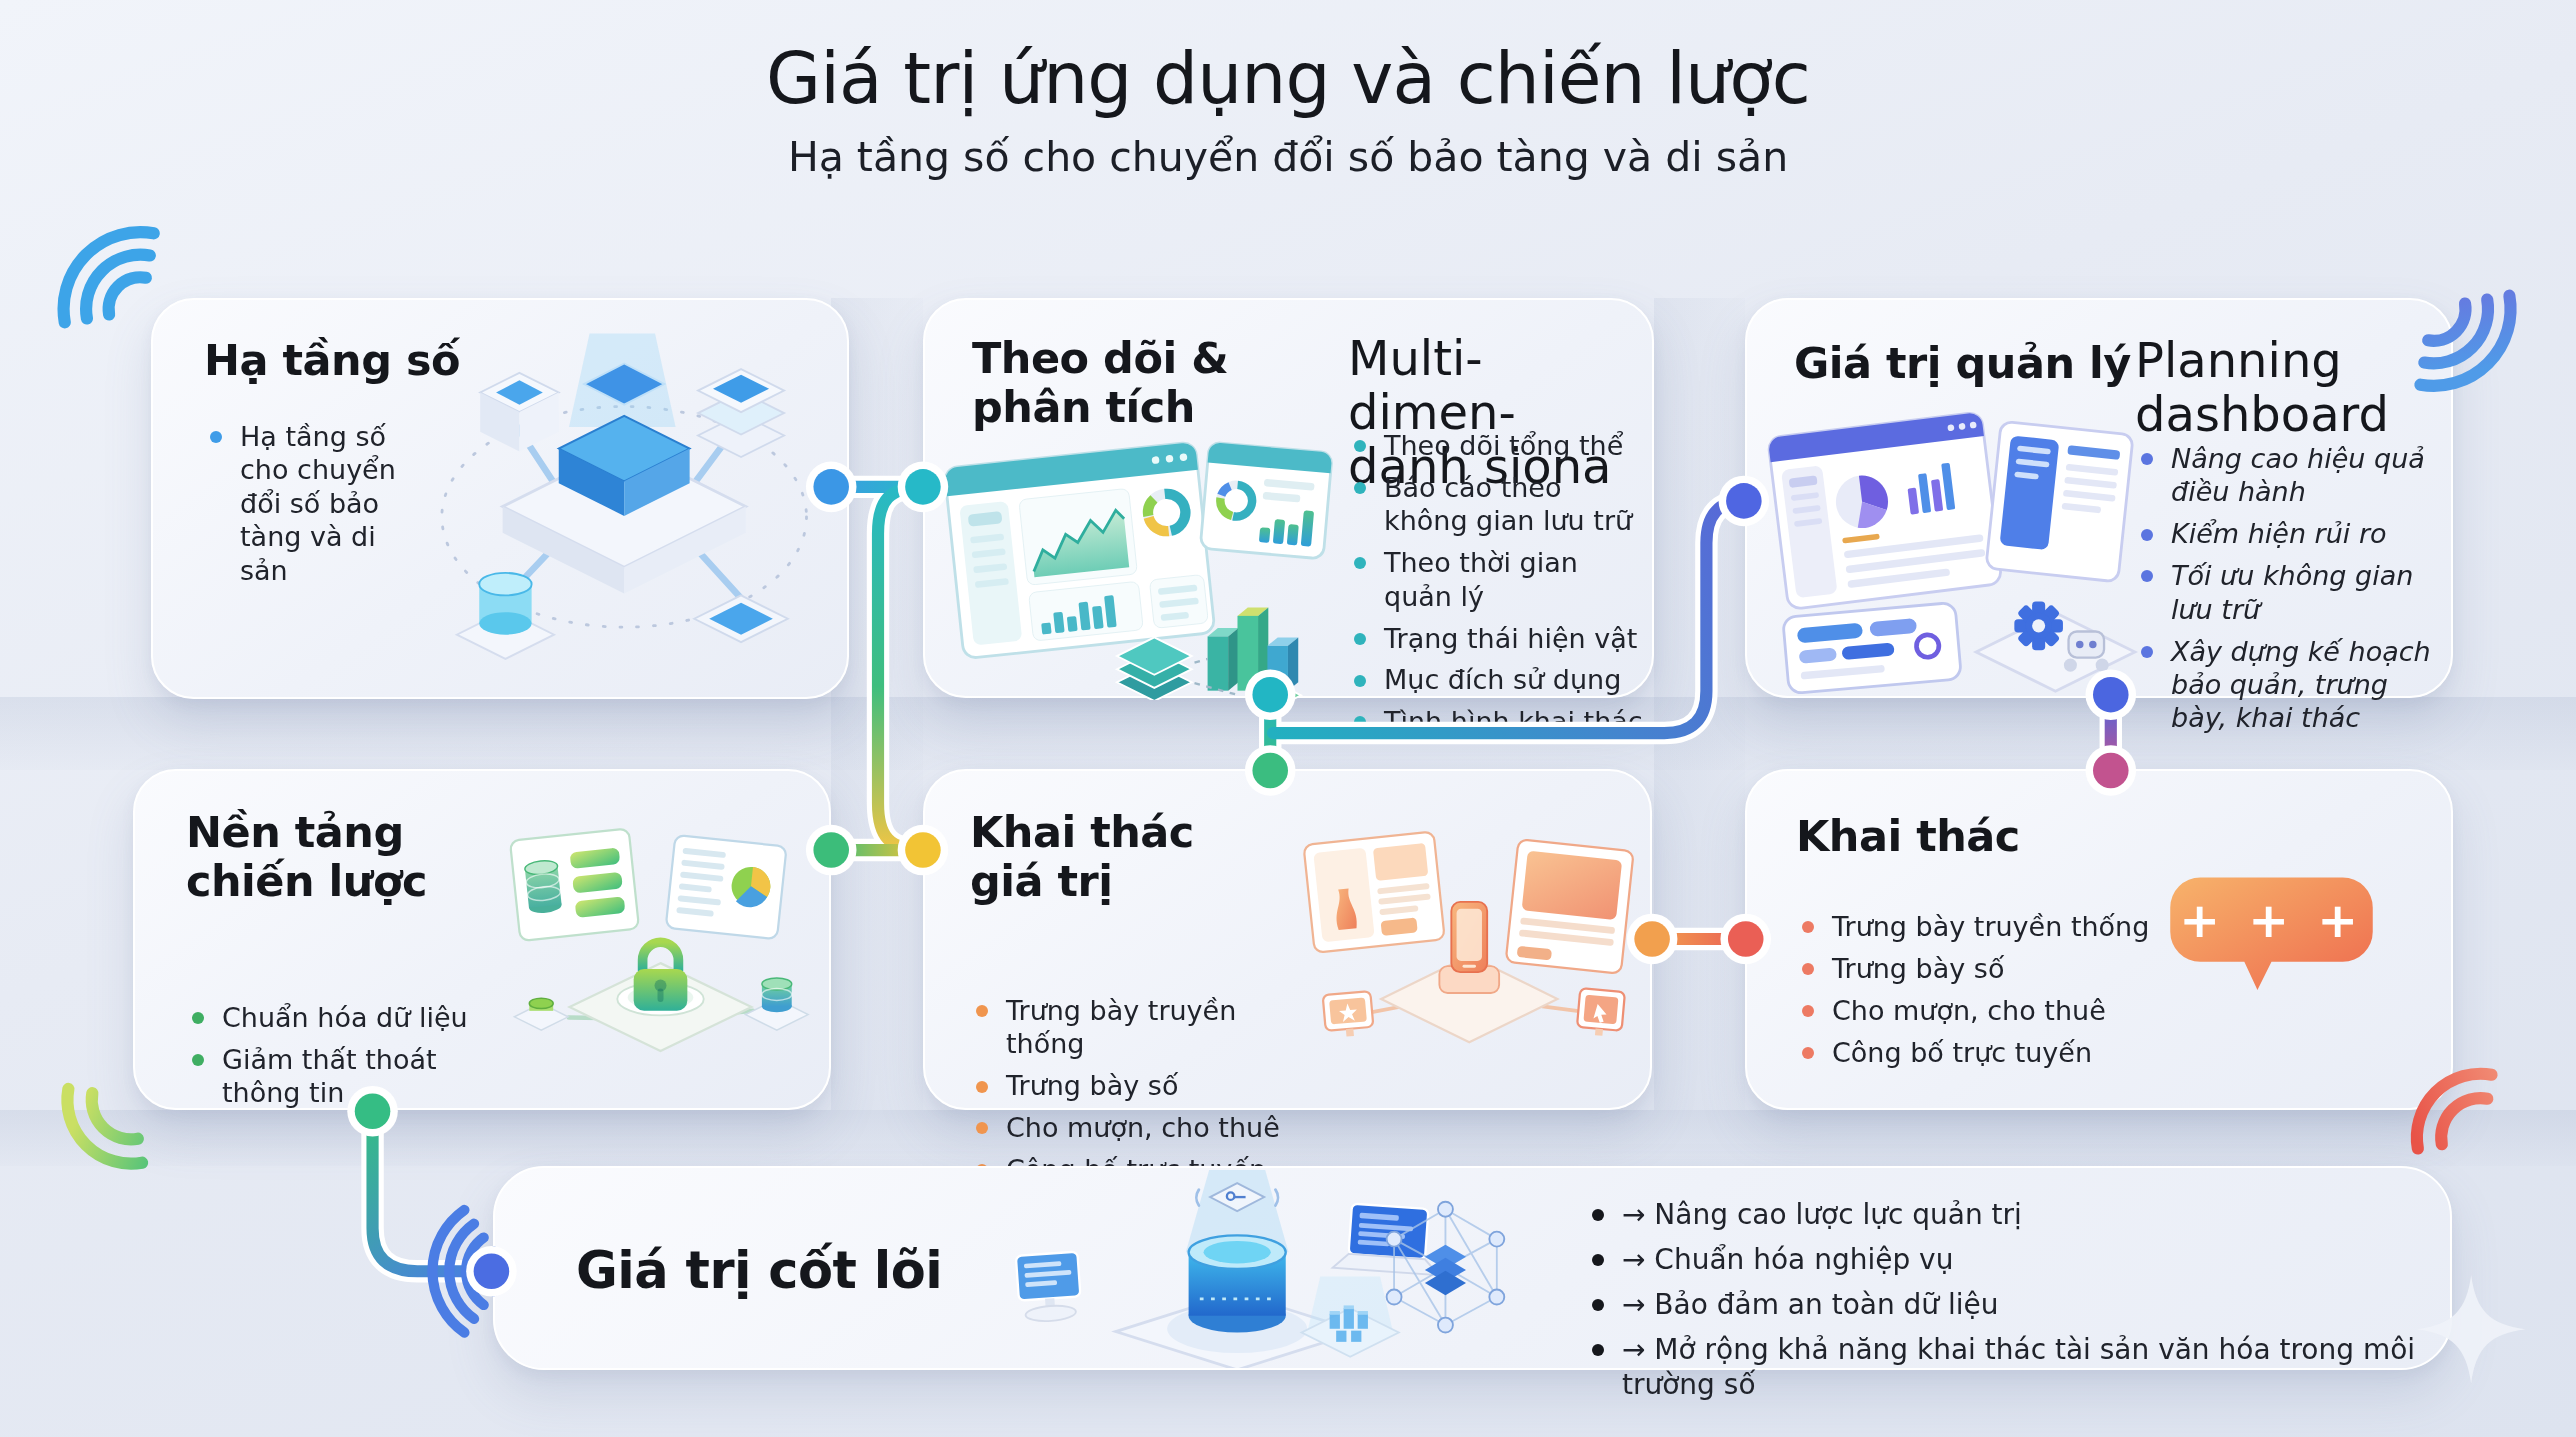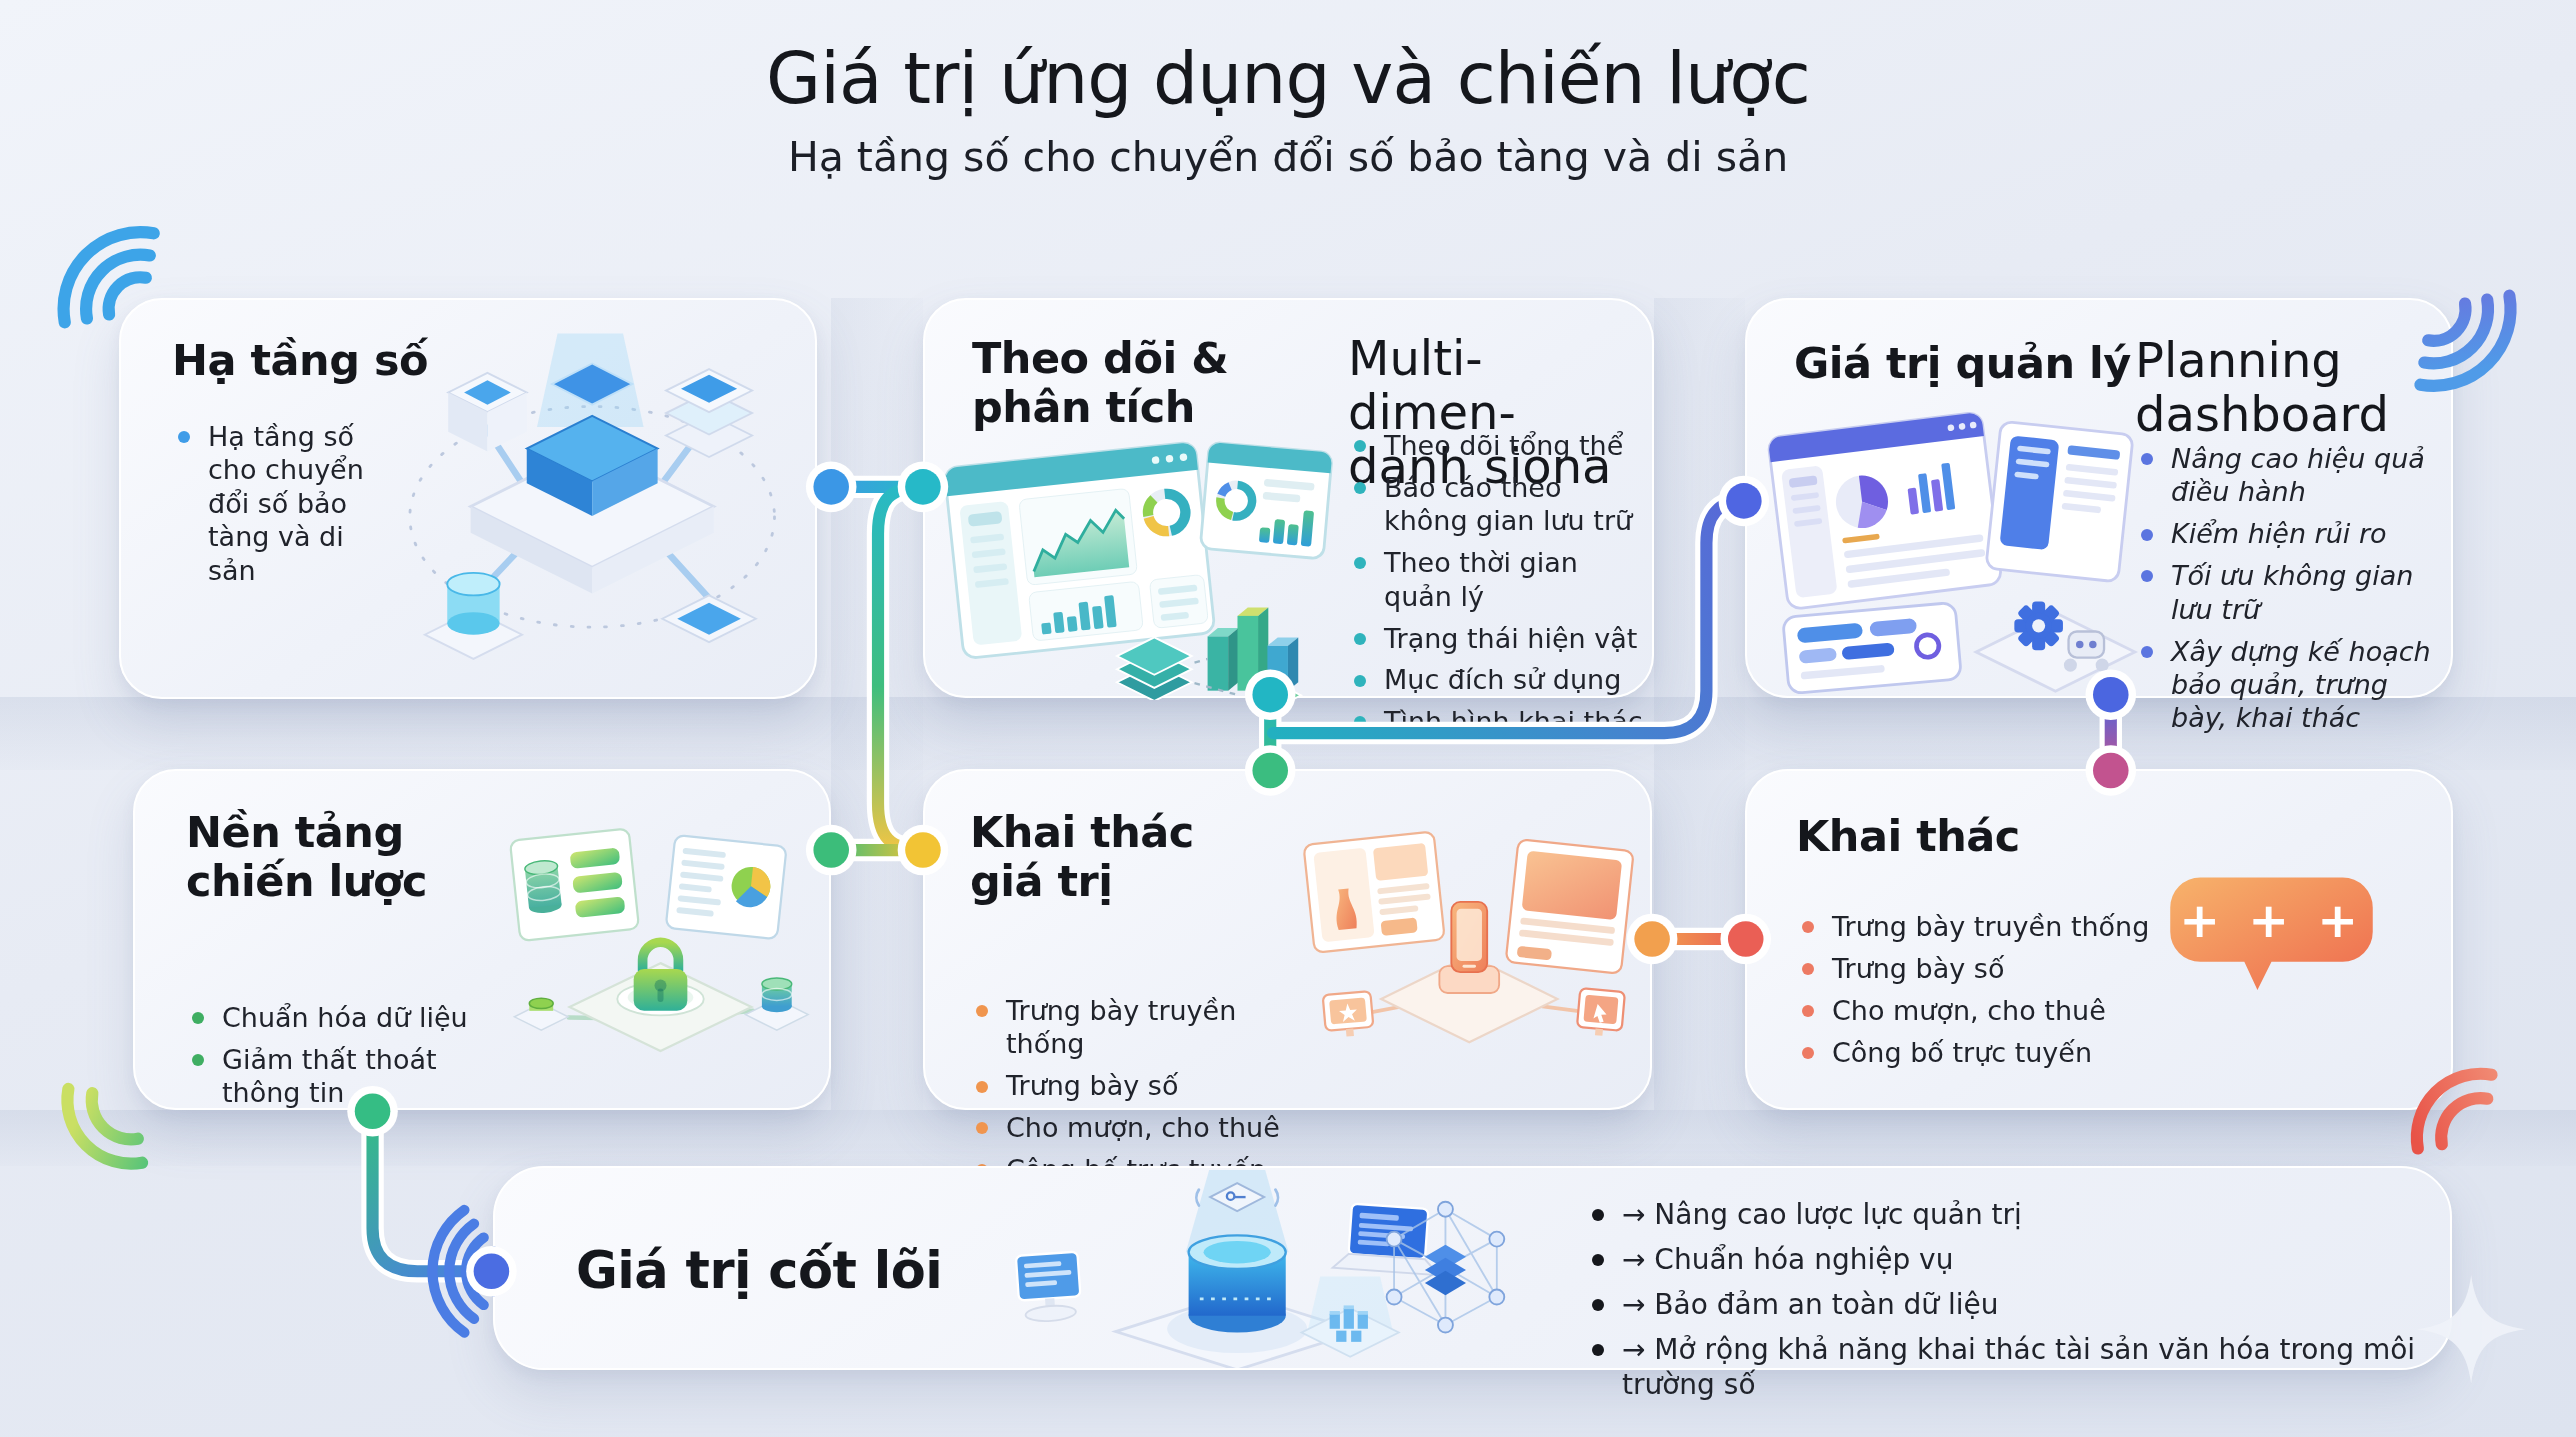--- a/index.html
+++ b/index.html
@@ -37,21 +37,21 @@
   <div class="band" style="top:697px;height:73px;"></div>
   <div class="band" style="top:1110px;height:56px;"></div>
   <div class="vband" style="left:831px;top:298px;width:92px;height:812px;"></div>
   <div class="vband" style="left:1654px;top:298px;width:91px;height:812px;"></div>
 
   <div class="hdr">
     <h1>Giá trị ứng dụng và chiến lược</h1>
     <p>Hạ tầng số cho chuyển đổi số bảo tàng và di sản</p>
   </div>
 
-  <section class="card" style="left:119px;top:298px;width:698px;height:401px;">
+  <section class="card" style="left:151px;top:298px;width:698px;height:401px;">
     <div class="card-title" style="left:51px;top:36px;">Hạ tầng số</div>
     <ul class="blist" style="left:51px;top:120px;width:220px;">
       <li><span class="dot" style="background:#3f9ce8;"></span><span>Hạ tầng số cho chuyển đổi số bảo tàng và di sản</span></li>
     </ul>
     <svg class="illo" style="left:251px;top:13px;" width="431" height="374" viewBox="0 0 460 400">
       <ellipse cx="235" cy="218" rx="195" ry="118" fill="none" stroke="#bcc8de" stroke-width="3" stroke-dasharray="2 16" stroke-linecap="round"></ellipse>
       <g stroke="#a8cdf0" stroke-width="7" stroke-linecap="round">
         <line x1="160" y1="182" x2="118" y2="118"></line>
           <line x1="310" y1="182" x2="360" y2="115"></line>
         <line x1="160" y1="250" x2="108" y2="305"></line>

